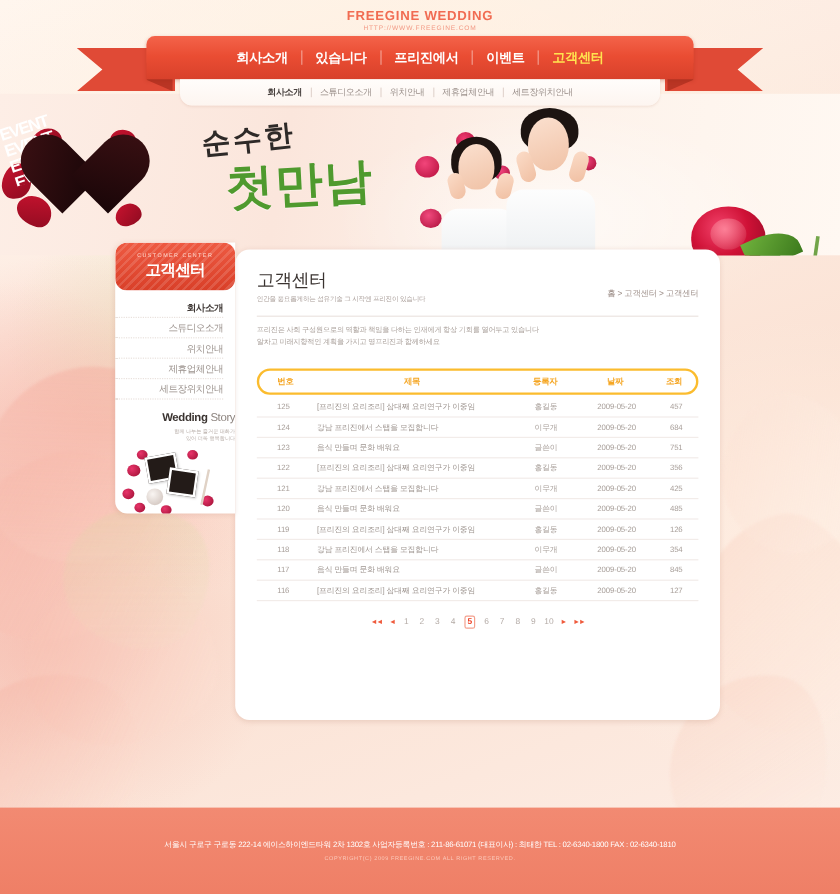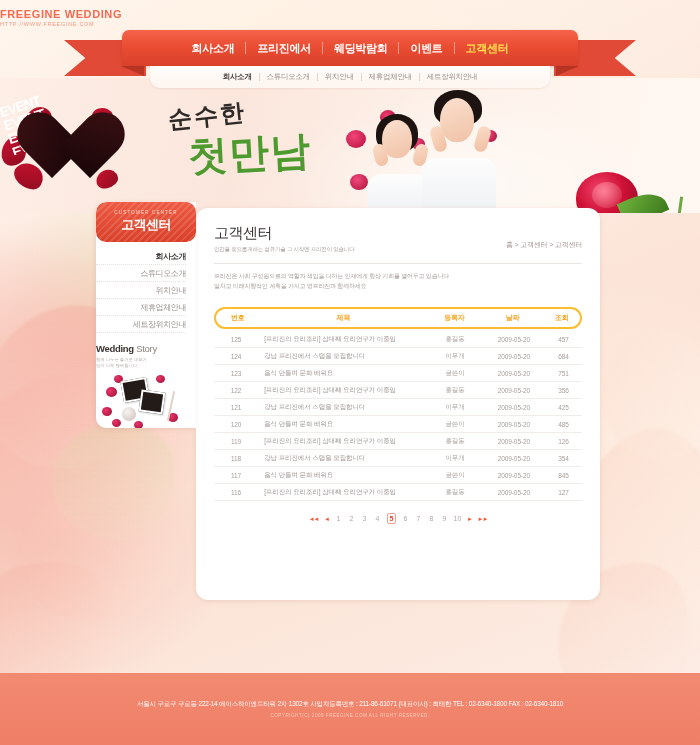--- a/index.html
+++ b/index.html
@@ -31,21 +31,21 @@
   .p1{ left:-40px; top:380px; width:180px; height:150px; background:linear-gradient(135deg,rgba(247,180,166,.55),rgba(252,222,208,.25)); transform:rotate(-18deg);}
   .p2{ left:-10px; top:300px; width:150px; height:170px; background:linear-gradient(160deg,rgba(243,166,152,.45),rgba(252,226,212,.18)); transform:rotate(22deg);}
   .p3{ left:20px; top:480px; width:160px; height:140px; background:linear-gradient(120deg,rgba(248,195,180,.45),rgba(255,235,222,.2)); transform:rotate(-8deg);}
   .p4{ left:-30px; top:560px; width:150px; height:130px; background:linear-gradient(100deg,rgba(244,175,160,.40),rgba(255,232,218,.15)); transform:rotate(14deg);}
   .p5{ left:55px; top:420px; width:120px; height:120px; background:linear-gradient(150deg,rgba(205,220,150,.22),rgba(252,228,212,.1)); transform:rotate(30deg);}
   .p6{ right:-30px; top:430px; width:150px; height:180px; background:linear-gradient(150deg,rgba(250,214,198,.55),rgba(255,246,238,.2)); transform:rotate(-14deg);}
   .p7{ right:10px; top:560px; width:130px; height:150px; background:linear-gradient(135deg,rgba(248,208,192,.45),rgba(255,248,240,.18)); transform:rotate(12deg);}
   .p8{ right:-20px; top:330px; width:120px; height:130px; background:linear-gradient(125deg,rgba(252,226,212,.55),rgba(255,250,244,.2)); transform:rotate(-26deg);}
 
   
-  .top-logo{ position:absolute; left:0; right:0; top:8px; z-index:6;}
+  .top-logo{ position:absolute; left:0; right:0; top:8px; text-align:center; z-index:6;}
   .top-logo .brand{ font-size:11px; font-weight:bold; color:#f16c52; letter-spacing:.6px;}
   .top-logo .url{ font-size:5.5px; color:#f29a85; letter-spacing:.7px; margin-top:1px;}
 
   .ribbon-wrap{ position:absolute; left:0; top:30px; width:700px; height:48px; z-index:5;}
   .ribbon-tail{ position:absolute; top:10px; width:82px; height:36px; background:#e04a36;}
   .ribbon-tail.left{ left:64px; clip-path:polygon(0 0,100% 0,100% 100%,0 100%,26% 50%);}
   .ribbon-tail.right{ right:64px; clip-path:polygon(0 0,100% 0,74% 50%,100% 100%,0 100%);}
   .ribbon-fold{ position:absolute; top:22px; width:22px; height:24px; background:#b93524;}
   .ribbon-fold.left{ left:122px; clip-path:polygon(0 0,100% 0,100% 100%,0 60%);}
   .ribbon-fold.right{ right:122px; clip-path:polygon(0 0,100% 0,100% 60%,0 100%);}
@@ -167,21 +167,21 @@
       repeating-linear-gradient(-45deg, rgba(255,255,255,.13) 0 2px, rgba(255,255,255,0) 2px 5px),
       linear-gradient(180deg,#ee5a42,#d93f28);
     display:flex; flex-direction:column; align-items:center; justify-content:center;
   }
   .side-head .en{ font-size:4.5px; color:#ffd9cf; letter-spacing:1.2px;}
   .side-head .ko{ font-size:13px; font-weight:bold; color:#fff; letter-spacing:-.6px; margin-top:1px;}
   .side-menu{ padding:6px 10px 0 0;}
   .side-item{ height:17px; display:flex; align-items:center; justify-content:flex-end;
     font-size:8px; color:#9a918c; border-bottom:1px dotted #e9e1dd; letter-spacing:-.4px;}
   .side-item.active{ color:#3f3835; font-weight:bold;}
-  .ws{ margin-top:10px; text-align:left;}
+  .ws{ margin-top:10px; text-align:right;}
   .ws-title{ font-size:9.5px; letter-spacing:-.3px;}
   .ws-title b{ color:#3a3330;}
   .ws-title span{ color:#8d8views;}
   .ws-title .st{ color:#8d847f; font-weight:normal;}
   .ws-sub{ font-size:4.3px; color:#b8aea9; line-height:6px; margin-top:3px;}
   .ws-art{ position:relative; height:58px; margin-top:4px;}
   .ws-frame{ position:absolute; background:#231b18; box-shadow:1px 1px 2px rgba(0,0,0,.2); border:2px solid #fff;}
   .f1{ left:26px; top:6px; width:26px; height:22px; transform:rotate(-10deg);}
   .f2{ left:44px; top:18px; width:24px; height:22px; transform:rotate(8deg);}
   .ws-flw{ position:absolute; border-radius:50%; background:radial-gradient(circle at 35% 35%,#e8346a,#9c0f32);}
@@ -271,23 +271,23 @@
 
   <div class="ribbon-wrap">
     <div class="ribbon-tail left"></div>
     <div class="ribbon-tail right"></div>
     <div class="ribbon-fold left"></div>
     <div class="ribbon-fold right"></div>
 
     <div class="ribbon-main">
       <span class="nav-item">회사소개</span>
       <span class="nav-sep"></span>
+      <span class="nav-item">있습니다</span>
+      <span class="nav-sep"></span>
       <span class="nav-item">프리진에서</span>
-      <span class="nav-sep"></span>
-      <span class="nav-item">웨딩박람회</span>
       <span class="nav-sep"></span>
       <span class="nav-item">이벤트</span>
       <span class="nav-sep"></span>
       <span class="nav-item active">고객센터</span>
     </div>
 
     <div class="subnav">
       <span class="sub-item active">회사소개</span>
       <span class="sub-sep"></span>
       <span class="sub-item">스튜디오소개</span>

